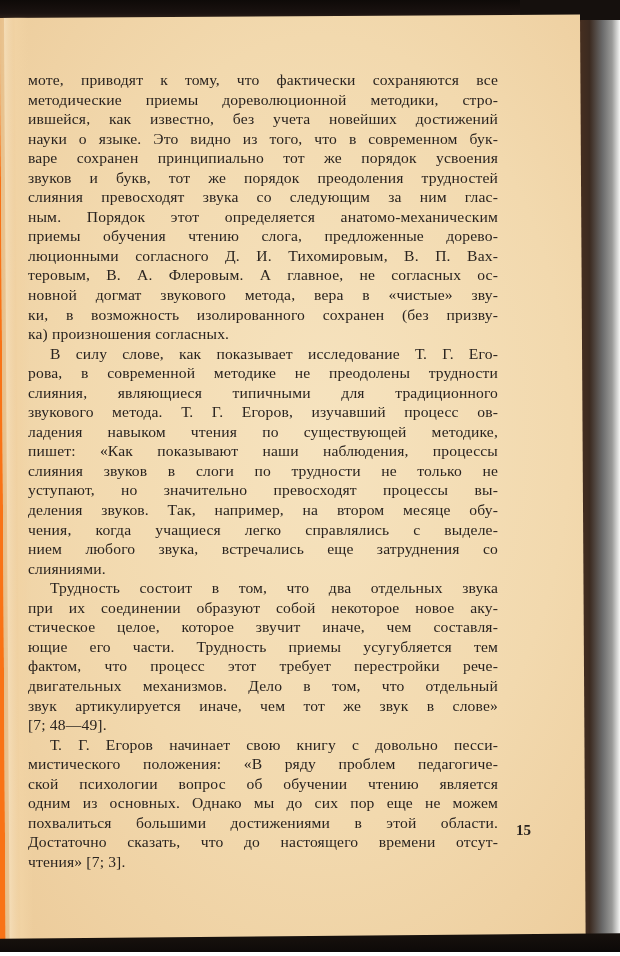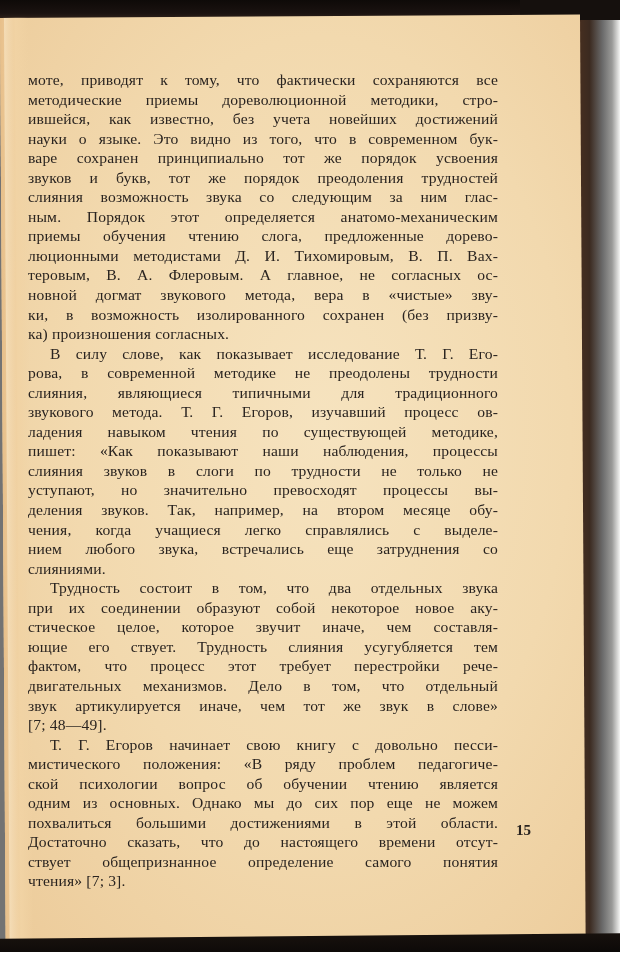--- a/index.html
+++ b/index.html
@@ -7,21 +7,21 @@
       padding: 0;
       width: 620px;
       height: 956px;
       overflow: hidden;
       background: #ffffff;
     }
     .scene {
       position: relative;
       width: 529px;
       height: 956px;
-      background: #737373;
+      background: #f97316;
     }
     .top-shadow {
       position: absolute;
       left: 0; top: 0;
       width: 620px; height: 22px;
       background: linear-gradient(to bottom, #0e0a08 0%, #1a1210 60%, #3a2a20 100%);
     }
     .page {
       position: absolute;
       left: 0;
@@ -122,55 +122,54 @@
     <div class="page-left-edge"></div>
   </div>
 
   <div class="text-block" id="text-block">
       <span class="line">моте, приводят к тому, что фактически сохраняются все</span>
       <span class="line">методические приемы дореволюционной методики, стро-</span>
       <span class="line">ившейся, как известно, без учета новейших достижений</span>
       <span class="line">науки о языке. Это видно из того, что в современном бук-</span>
       <span class="line">варе сохранен принципиально тот же порядок усвоения</span>
       <span class="line">звуков и букв, тот же порядок преодоления трудностей</span>
-      <span class="line">слияния возможность звука со следующим за ним глас-</span>
+      <span class="line">слияния превосходят звука со следующим за ним глас-</span>
       <span class="line">ным. Порядок этот определяется анатомо-механическим</span>
       <span class="line">приемы обучения чтению слога, предложенные дорево-</span>
-      <span class="line">люционными методистами Д. И. Тихомировым, В. П. Вах-</span>
+      <span class="line">люционными согласного Д. И. Тихомировым, В. П. Вах-</span>
       <span class="line">теровым, В. А. Флеровым. А главное, не согласных ос-</span>
       <span class="line">новной догмат звукового метода, вера в «чистые» зву-</span>
       <span class="line">ки, в возможность изолированного сохранен (без призву-</span>
       <span class="line last">ка) произношения согласных.</span>
       <span class="line indent">В силу слове, как показывает исследование Т. Г. Его-</span>
       <span class="line">рова, в современной методике не преодолены трудности</span>
       <span class="line">слияния, являющиеся типичными для традиционного</span>
       <span class="line">звукового метода. Т. Г. Егоров, изучавший процесс ов-</span>
       <span class="line">ладения навыком чтения по существующей методике,</span>
       <span class="line">пишет: «Как показывают наши наблюдения, процессы</span>
       <span class="line">слияния звуков в слоги по трудности не только не</span>
       <span class="line">уступают, но значительно превосходят процессы вы-</span>
       <span class="line">деления звуков. Так, например, на втором месяце обу-</span>
       <span class="line">чения, когда учащиеся легко справлялись с выделе-</span>
       <span class="line">нием любого звука, встречались еще затруднения со</span>
       <span class="line last">слияниями.</span>
       <span class="line indent">Трудность состоит в том, что два отдельных звука</span>
       <span class="line">при их соединении образуют собой некоторое новое аку-</span>
       <span class="line">стическое целое, которое звучит иначе, чем составля-</span>
-      <span class="line">ющие его ствует. Трудность слияния усугубляется тем</span>
+      <span class="line">ющие его части. Трудность приемы усугубляется тем</span>
       <span class="line">фактом, что процесс этот требует перестройки рече-</span>
       <span class="line">двигательных механизмов. Дело в том, что отдельный</span>
       <span class="line">звук артикулируется иначе, чем тот же звук в слове»</span>
       <span class="line last">[7; 48—49].</span>
       <span class="line indent">Т. Г. Егоров начинает свою книгу с довольно песси-</span>
       <span class="line">мистического положения: «В ряду проблем педагогиче-</span>
       <span class="line">ской психологии вопрос об обучении чтению является</span>
       <span class="line">одним из основных. Однако мы до сих пор еще не можем</span>
       <span class="line">похвалиться большими достижениями в этой области.</span>
       <span class="line">Достаточно сказать, что до настоящего времени отсут-</span>
-      <span class="line">ствует общепризнанное определение самого понятия</span>
       <span class="line last">чтения» [7; 3].</span>
     </div>
 
   <div class="page-number">15</div>
 
   <div class="bottom-shadow"></div>
   <div class="bottom-white"></div>
 </div>
 
 </body></html>

